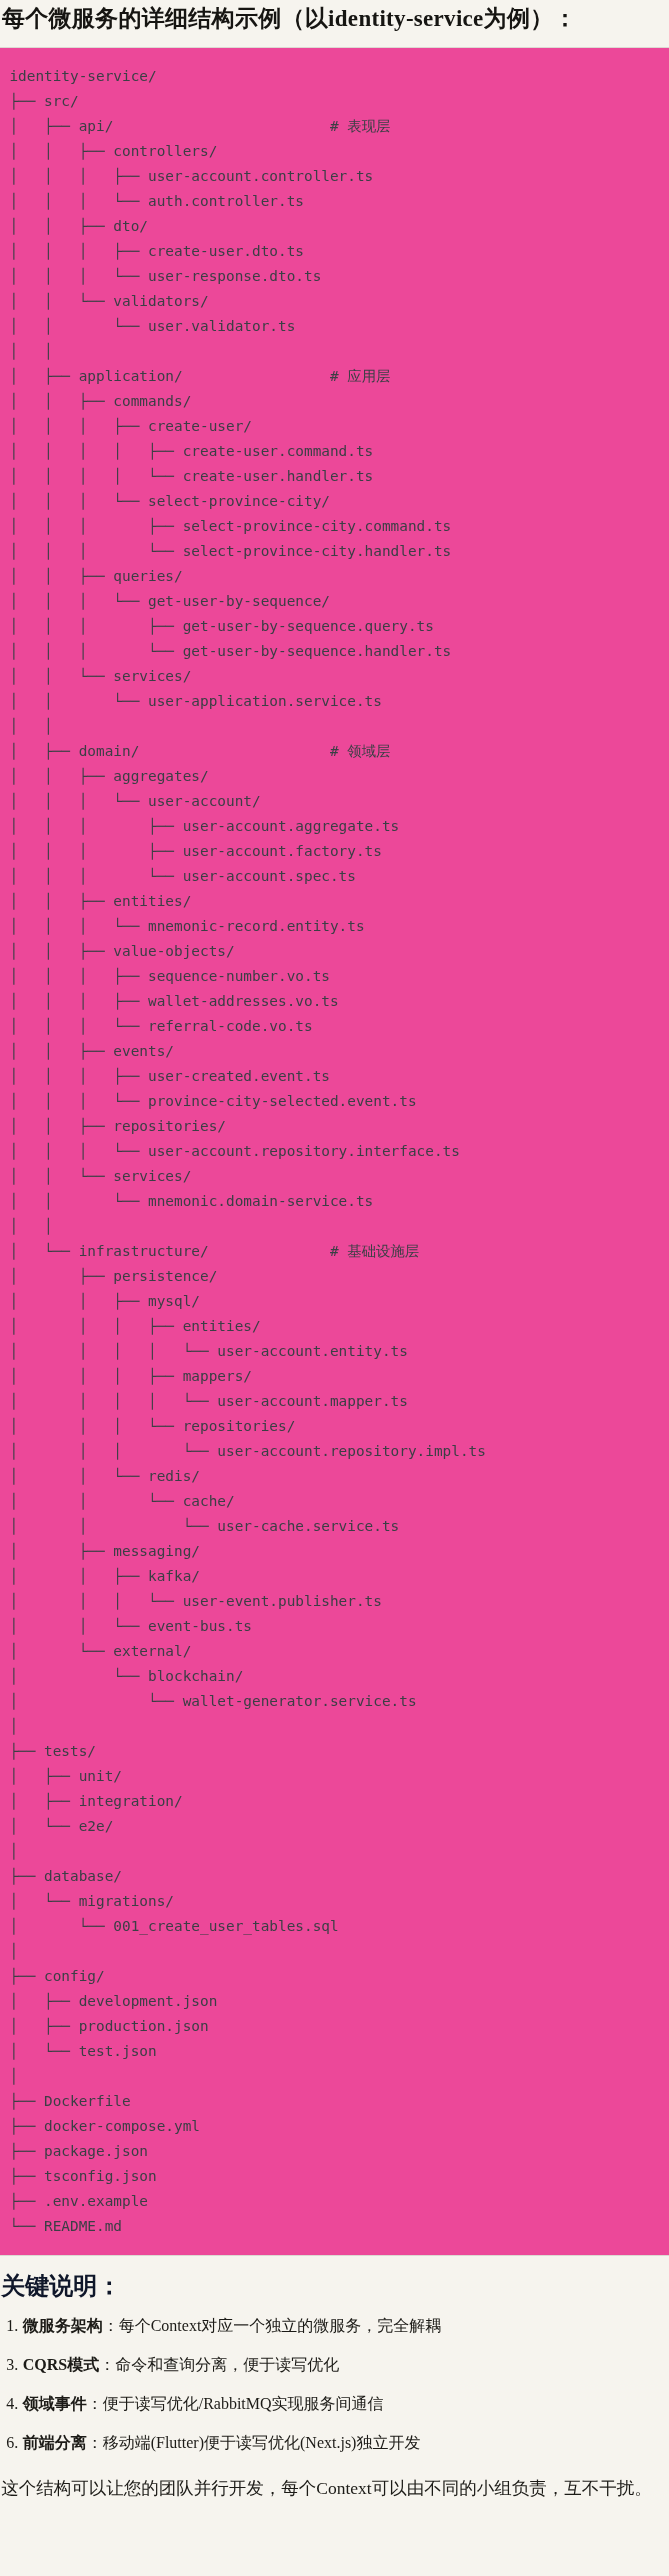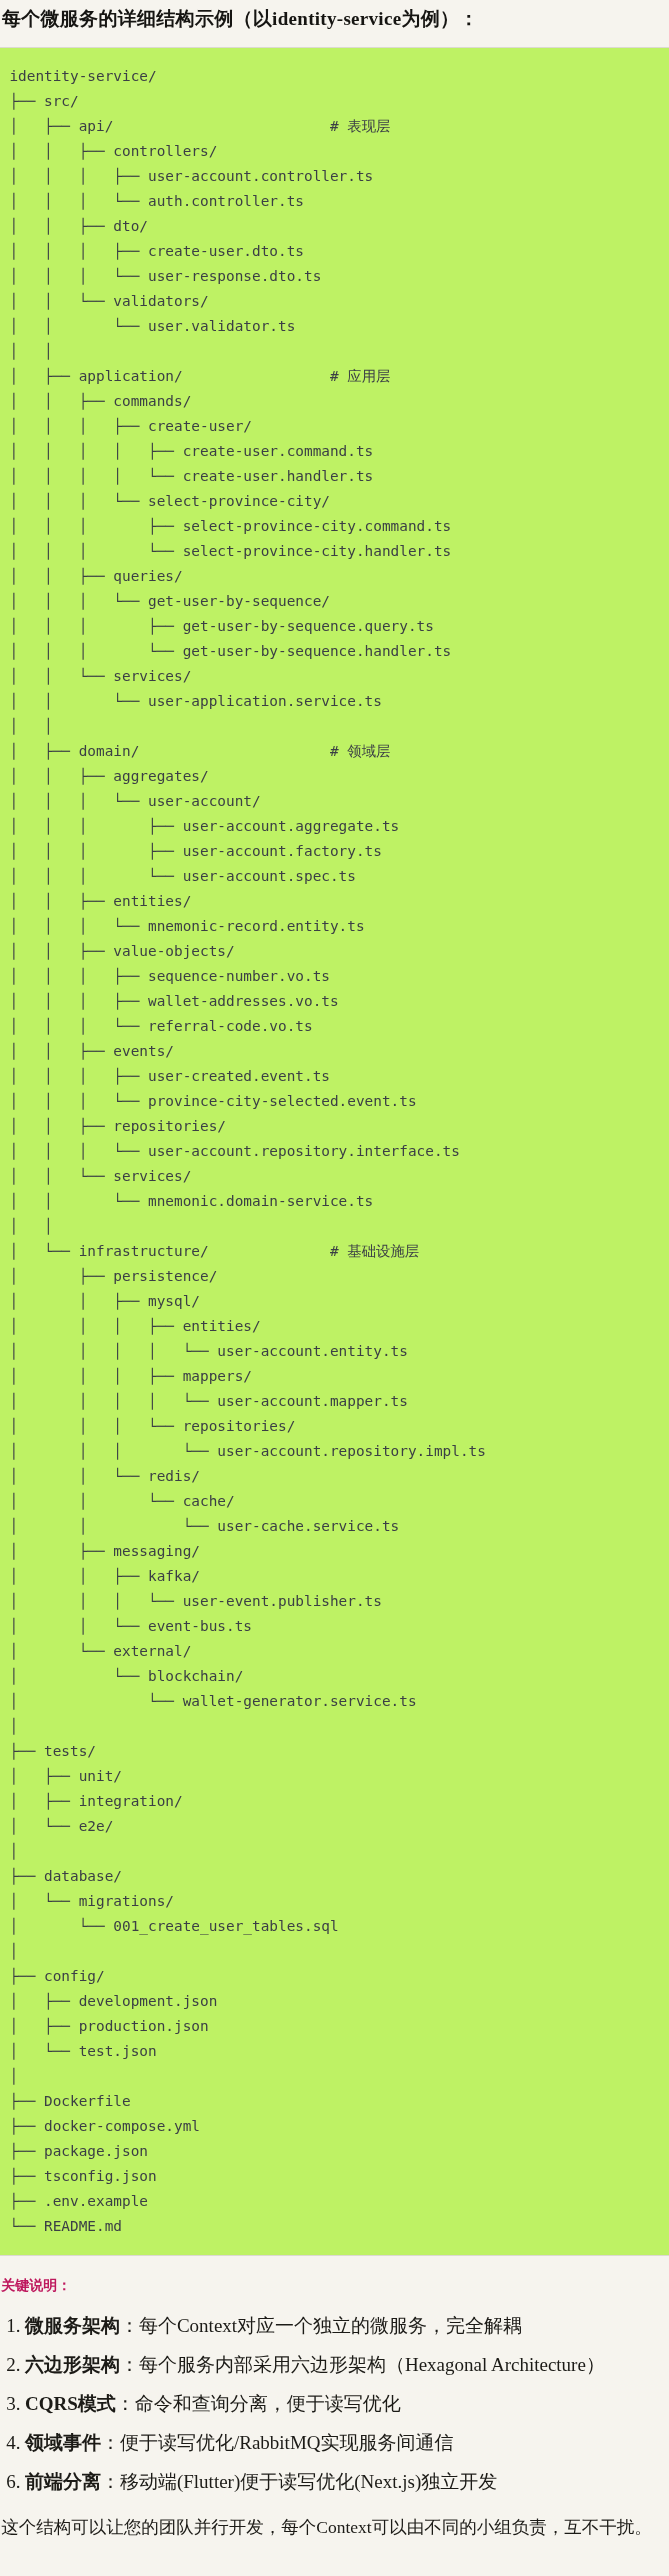--- a/index.html
+++ b/index.html
@@ -7,59 +7,59 @@
     width: 669px;
     min-height: 2576px;
     box-sizing: border-box;
     background: #f6f4ee;
     color: #1c1b17;
     font-family: "Liberation Serif", serif;
   }
   .title {
     margin: 0;
     padding: 6.3px 3.8px 0 1.9px;
-    font-size: 19px;
+    font-size: 23px;
     line-height: 26px;
     font-weight: bold;
     color: #161512;
     letter-spacing: 0.3px;
   }
   .codeblock {
     margin-top: 15px;
-    background: #bef264;
+    background: #ec4899;
     border-top: 0.6px solid #dcd9d1;
     border-bottom: 0.6px solid #dcd9d1;
     padding: 15.6px 6.3px 16.3px 9.4px;
     overflow: hidden;
   }
   .codeblock pre {
     margin: 0;
     font-family: "DejaVu Sans Mono", "Liberation Mono", monospace;
     font-size: 14.4px;
     line-height: 25px;
     color: #3b3f45;
     white-space: pre;
   }
   .notes {
     padding: 0 3.8px 0 1.3px;
   }
   .notes-heading {
     margin: 17.5px 0 16.3px 0;
-    font-size: 14px;
+    font-size: 24px;
     line-height: 24px;
     font-weight: bold;
-    color: #be185d;
+    color: #0f172a;
   }
   .notes-list {
     list-style: none;
     margin: 0;
     padding: 0 0 0 5px;
   }
   .notes-list li {
-    font-size: 19px;
+    font-size: 16px;
     line-height: 24px;
     margin: 0 0 15px 0;
     color: #1c1b17;
   }
   .notes-list .num {
     margin-right: 4.4px;
   }
   .notes-list .term {
     font-weight: bold;
   }
@@ -165,21 +165,20 @@
 ├── tsconfig.json
 ├── .env.example
 └── README.md</pre>
   </div>
 
   <div class="notes">
     <h3 class="notes-heading">关键说明：</h3>
 
     <ol class="notes-list">
       <li><span class="num">1.</span><span class="term">微服务架构</span><span class="desc">：每个Context对应一个独立的微服务，完全解耦</span></li>
-      <li><span class="num">2.</span><span class="term">六边形架构</span><span class="desc">：每个服务内部采用六边形架构（Hexagonal Architecture）</span></li>
       <li><span class="num">3.</span><span class="term">CQRS模式</span><span class="desc">：命令和查询分离，便于读写优化</span></li>
       <li><span class="num">4.</span><span class="term">领域事件</span><span class="desc">：便于读写优化/RabbitMQ实现服务间通信</span></li>
       <li><span class="num">6.</span><span class="term">前端分离</span><span class="desc">：移动端(Flutter)便于读写优化(Next.js)独立开发</span></li>
     </ol>
 
     <p class="closing">这个结构可以让您的团队并行开发，每个Context可以由不同的小组负责，互不干扰。</p>
   </div>
 
 </div>
 

